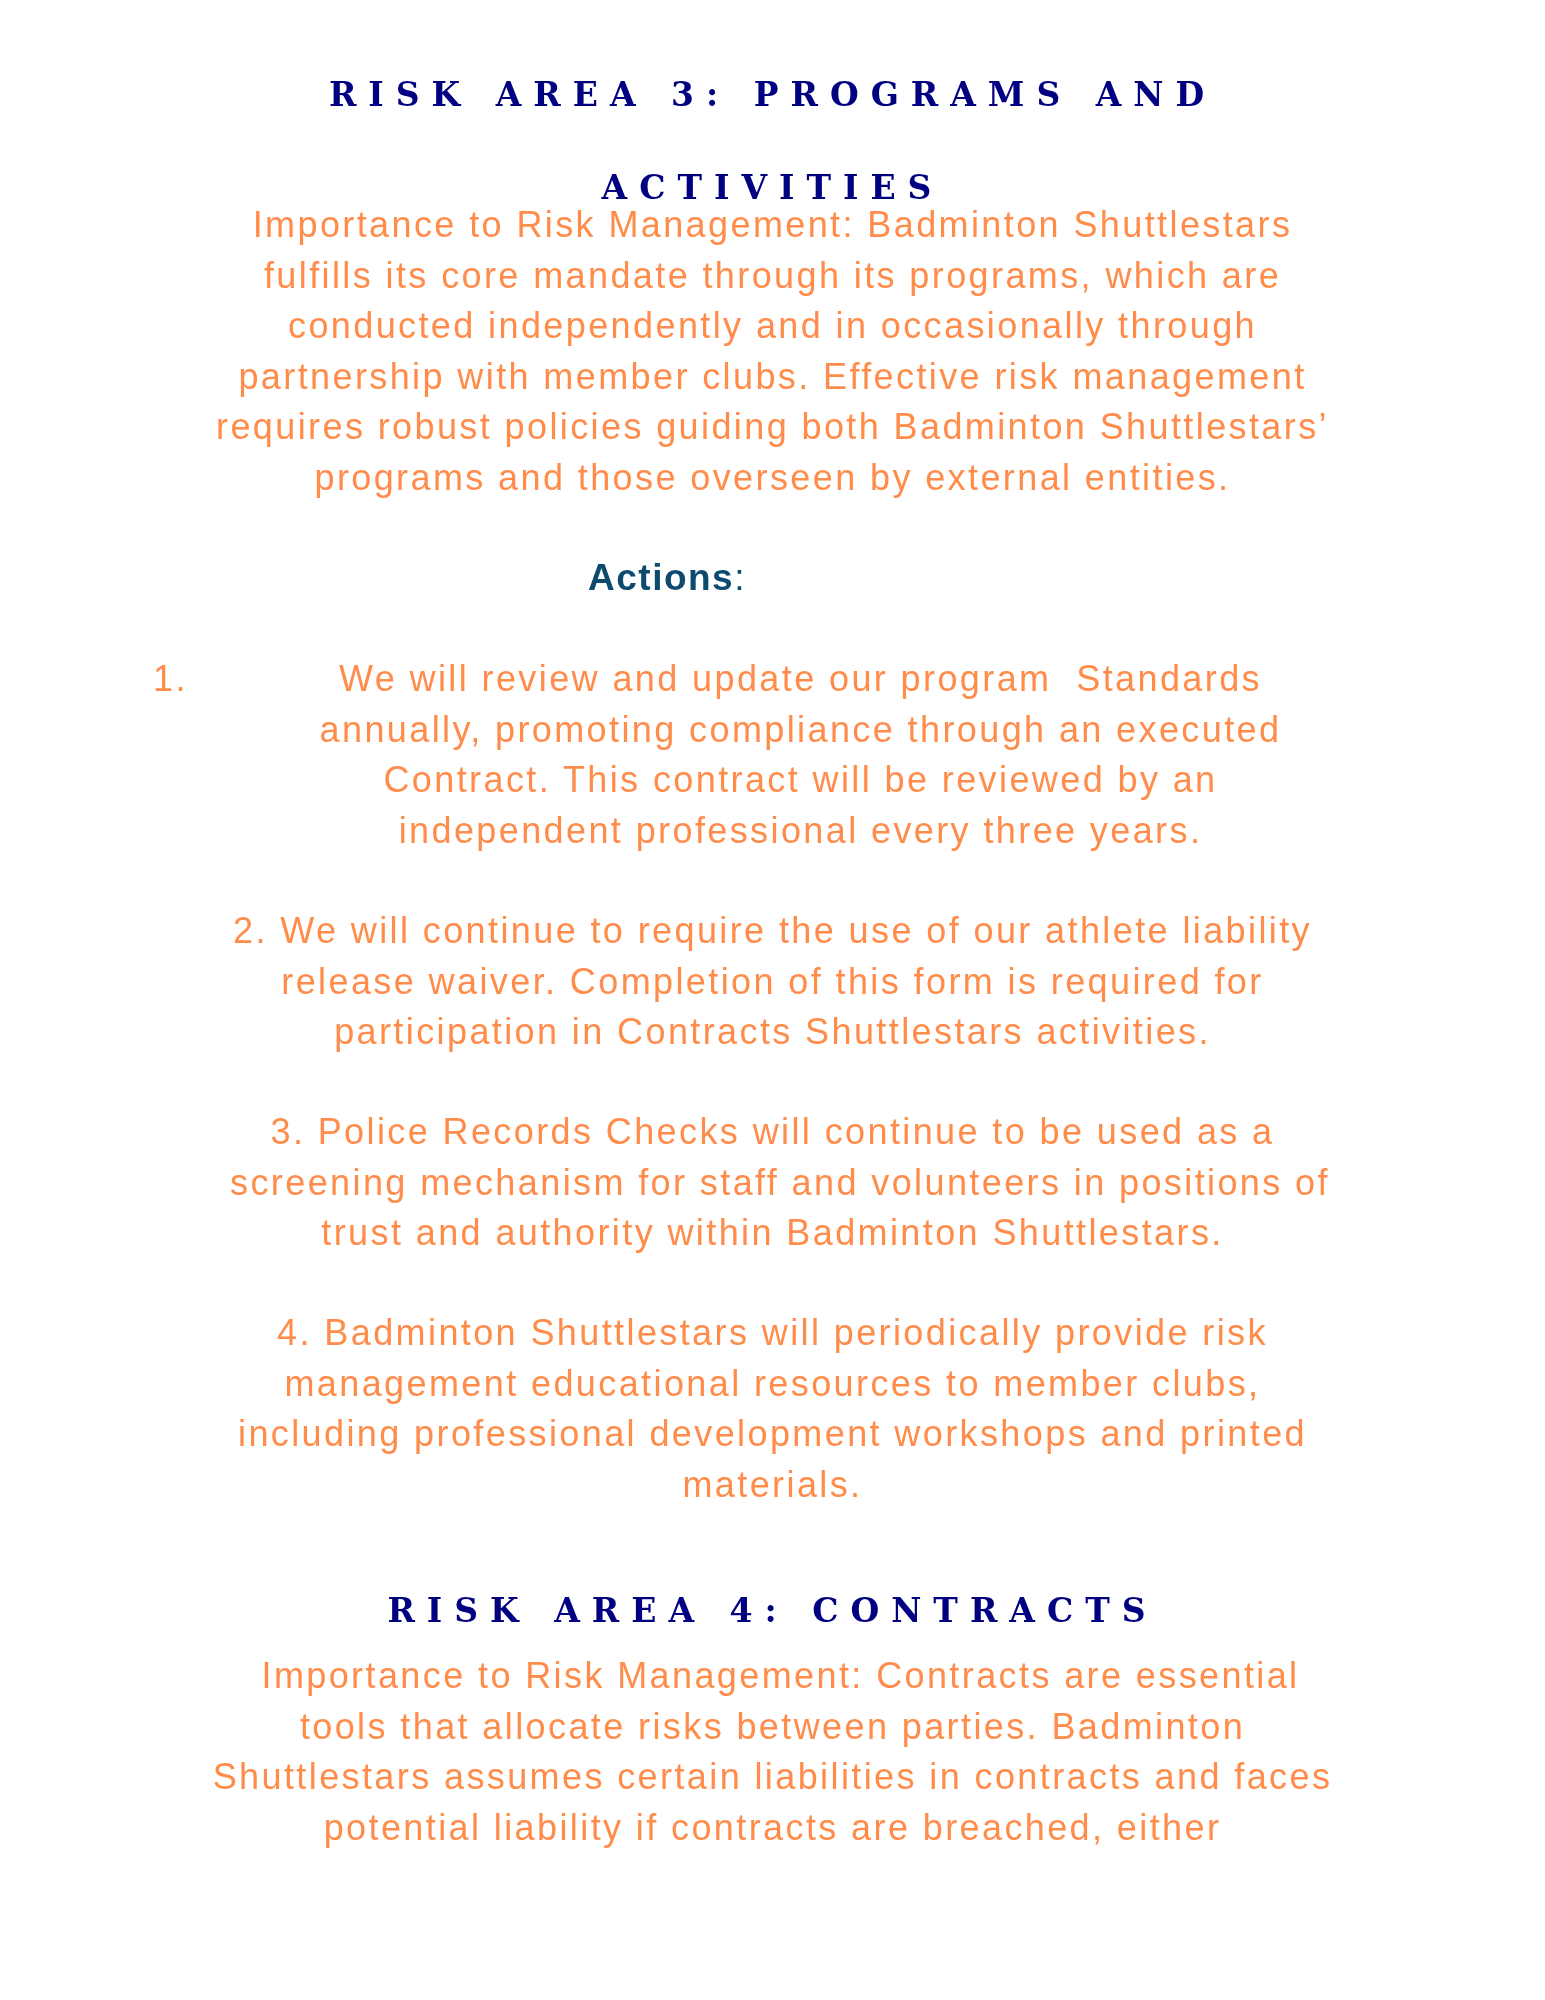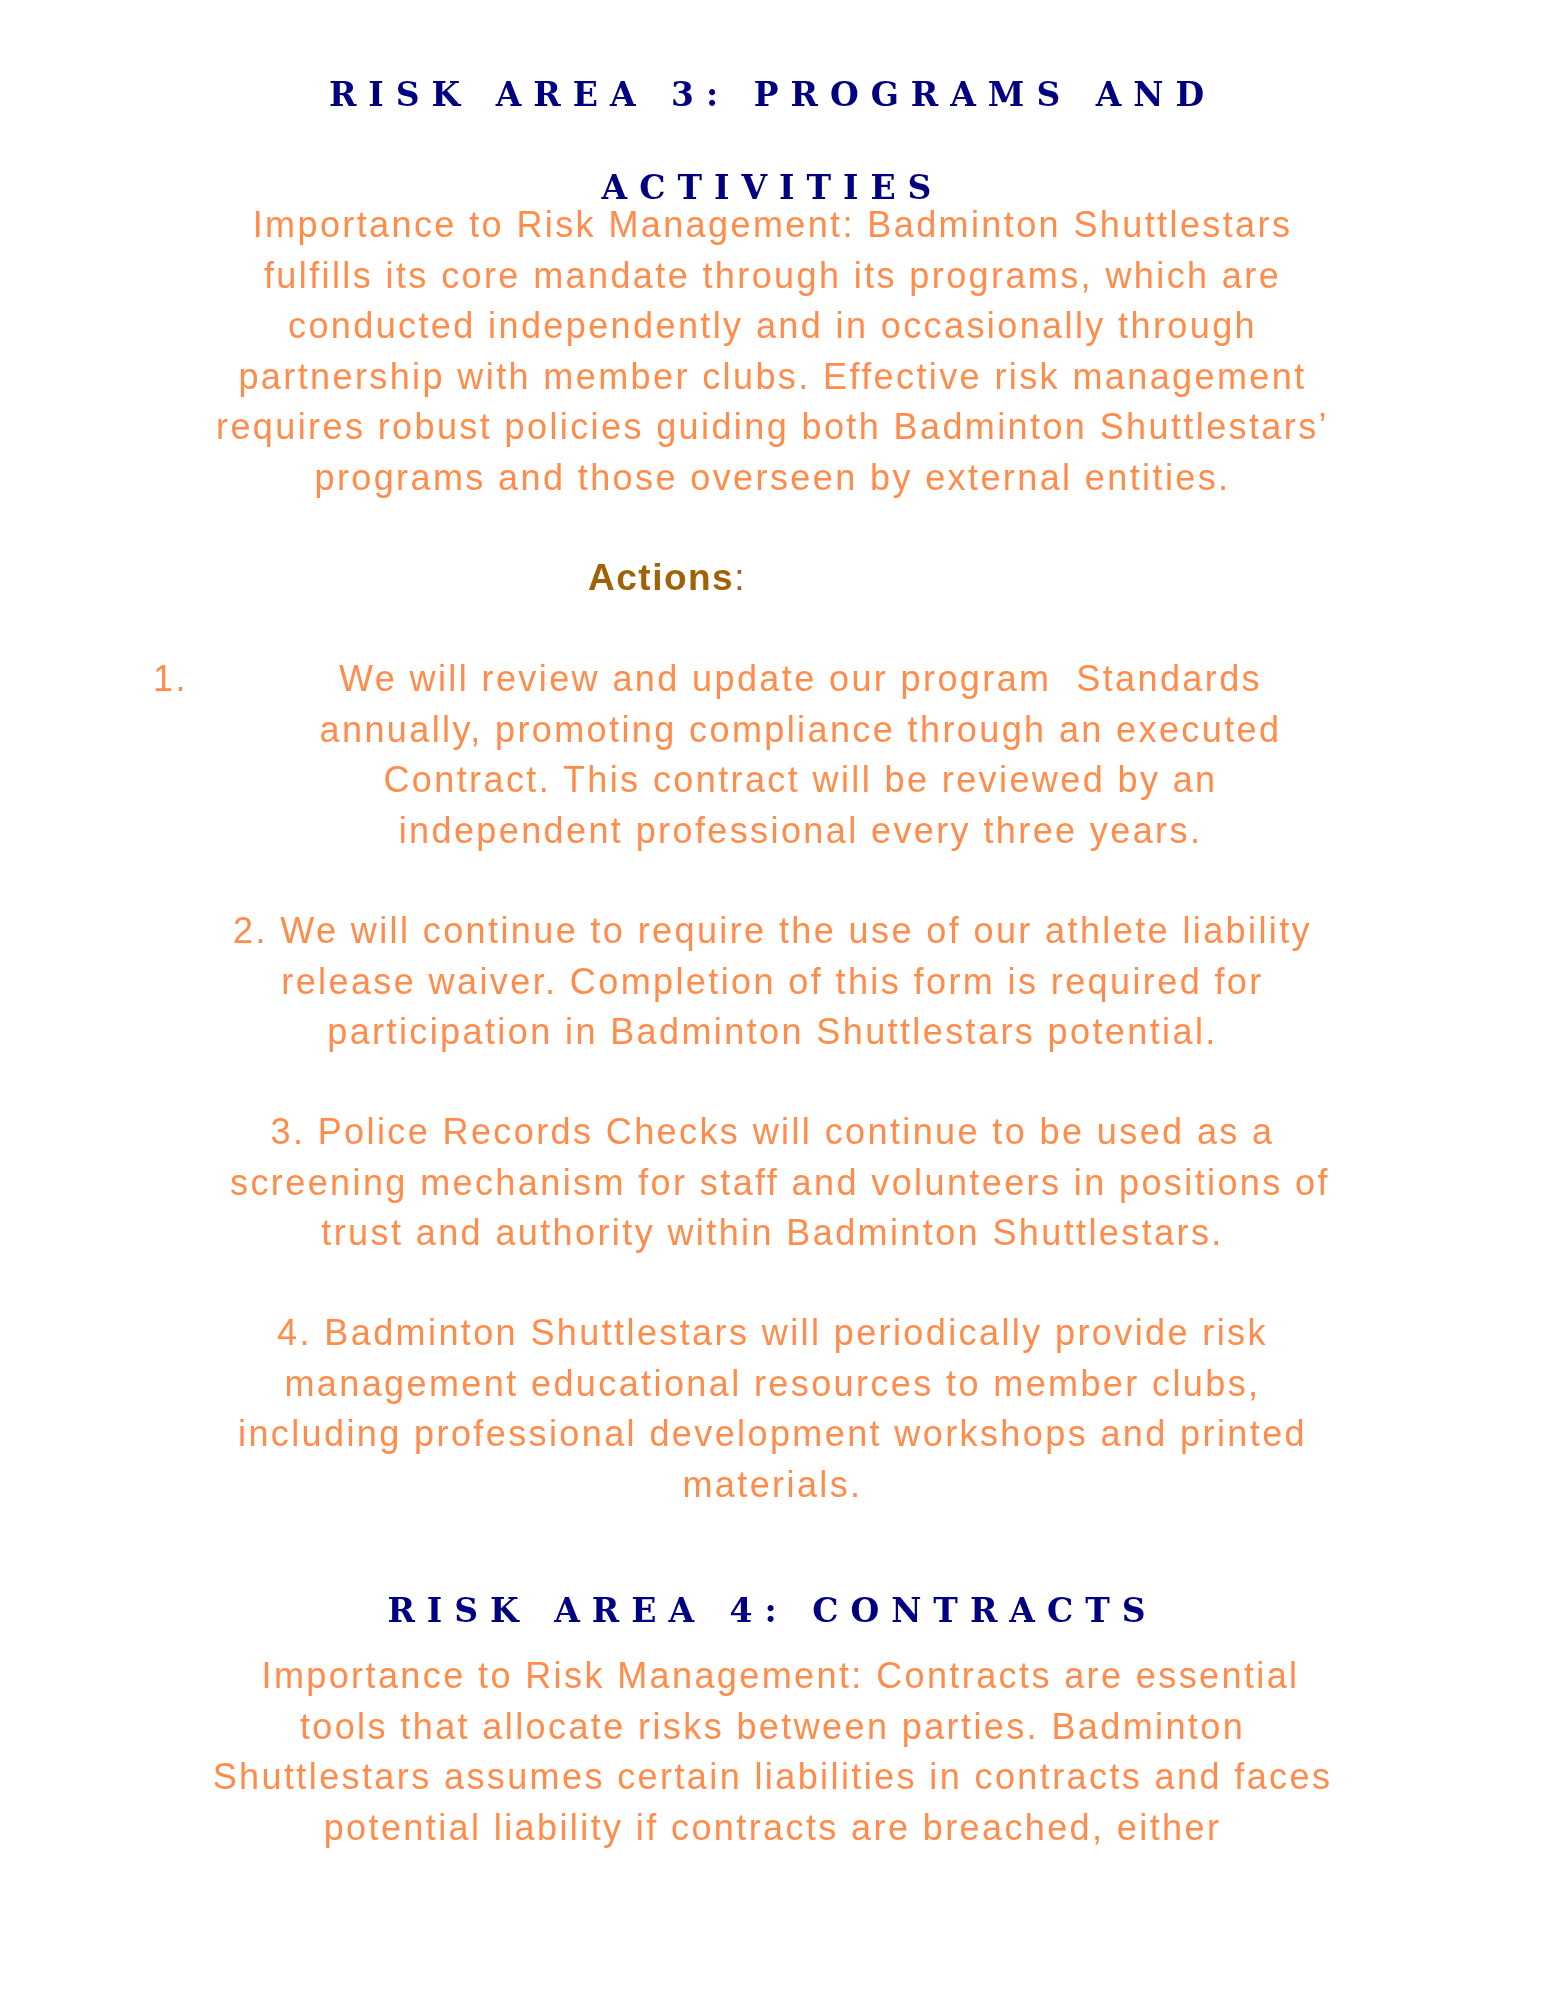--- a/index.html
+++ b/index.html
@@ -17,21 +17,21 @@
   .body-block {
     position: absolute; left: 0; width: 1545px; text-align: center;
     font-family: "Liberation Sans", sans-serif;
     font-size: 36px; letter-spacing: 2.4px; color: #ff8c4a;
     line-height: 50.5px; white-space: nowrap;
   }
   .line { display: block; height: 50.5px; }
   .actions {
     position: absolute; left: 0; width: 1334px; text-align: center; top: 553px;
     font-family: "Liberation Sans", sans-serif; font-size: 37px; line-height: 50px;
-    letter-spacing: 1.5px; color: #a16207;
+    letter-spacing: 1.5px; color: #0c4a6e;
   }
   .actions b { font-weight: bold; }
   .item1 { padding-left: 56px; width: 1489px; }
   .item-num {
     position: absolute; left: 153px; top: 0;
     font-family: "Liberation Sans", sans-serif; font-size: 36px; letter-spacing: 2.4px;
     color: #ff8c4a; line-height: 50.5px;
   }
 </style>
 </head>
@@ -61,21 +61,21 @@
     <span class="item-num">1.</span>
     <span class="line" style="white-space: pre;">We will review and update our program  Standards</span>
     <span class="line" style="white-space: pre;">annually, promoting compliance through an executed</span>
     <span class="line" style="white-space: pre;">Contract. This contract will be reviewed by an</span>
     <span class="line" style="white-space: pre;">independent professional every three years.</span>
   </div>
 
   <div class="body-block" style="top:906px;">
     <span class="line" style="white-space: pre;">2. We will continue to require the use of our athlete liability</span>
     <span class="line" style="white-space: pre;">release waiver. Completion of this form is required for</span>
-    <span class="line" style="white-space: pre;">participation in Badminton Shuttlestars potential.</span>
+    <span class="line" style="white-space: pre;">participation in Contracts Shuttlestars activities.</span>
   </div>
 
   <div class="body-block" style="top:1107px;">
     <span class="line" style="white-space: pre;">3. Police Records Checks will continue to be used as a</span>
     <span class="line" style="white-space: pre; margin-left: 15px;">screening mechanism for staff and volunteers in positions of</span>
     <span class="line" style="white-space: pre;">trust and authority within Badminton Shuttlestars.</span>
   </div>
 
   <div class="body-block" style="top:1308px;">
     <span class="line" style="white-space: pre;">4. Badminton Shuttlestars will periodically provide risk</span>

